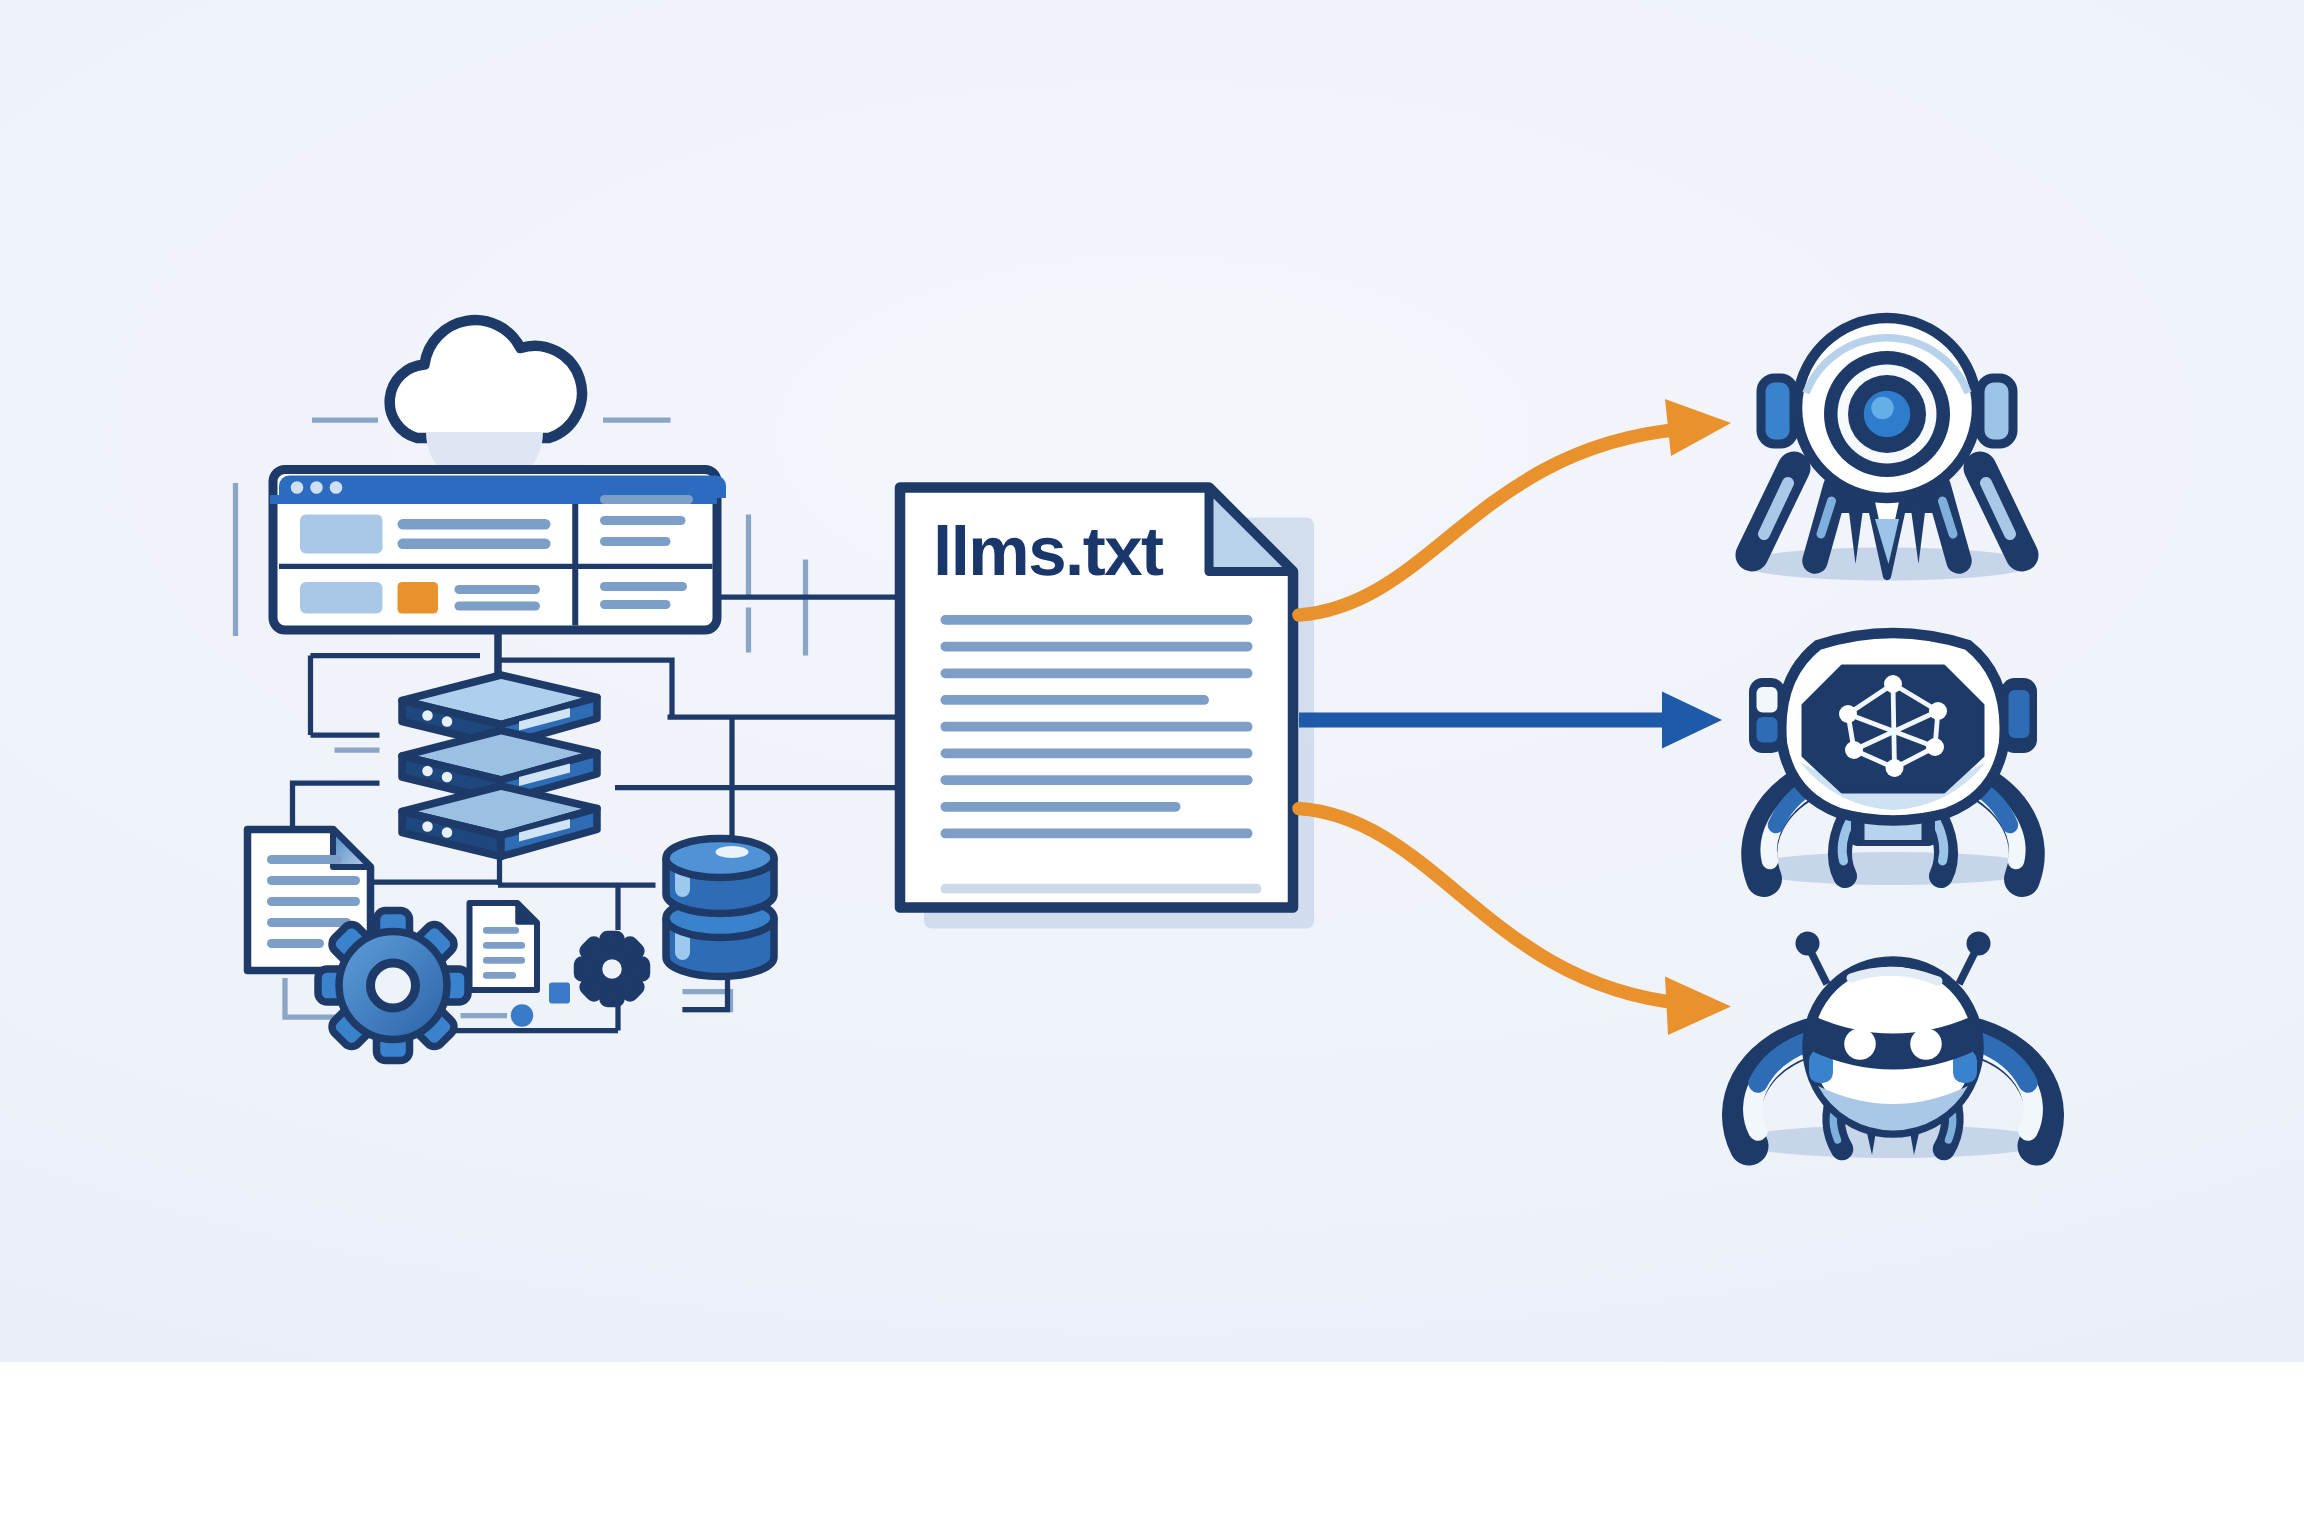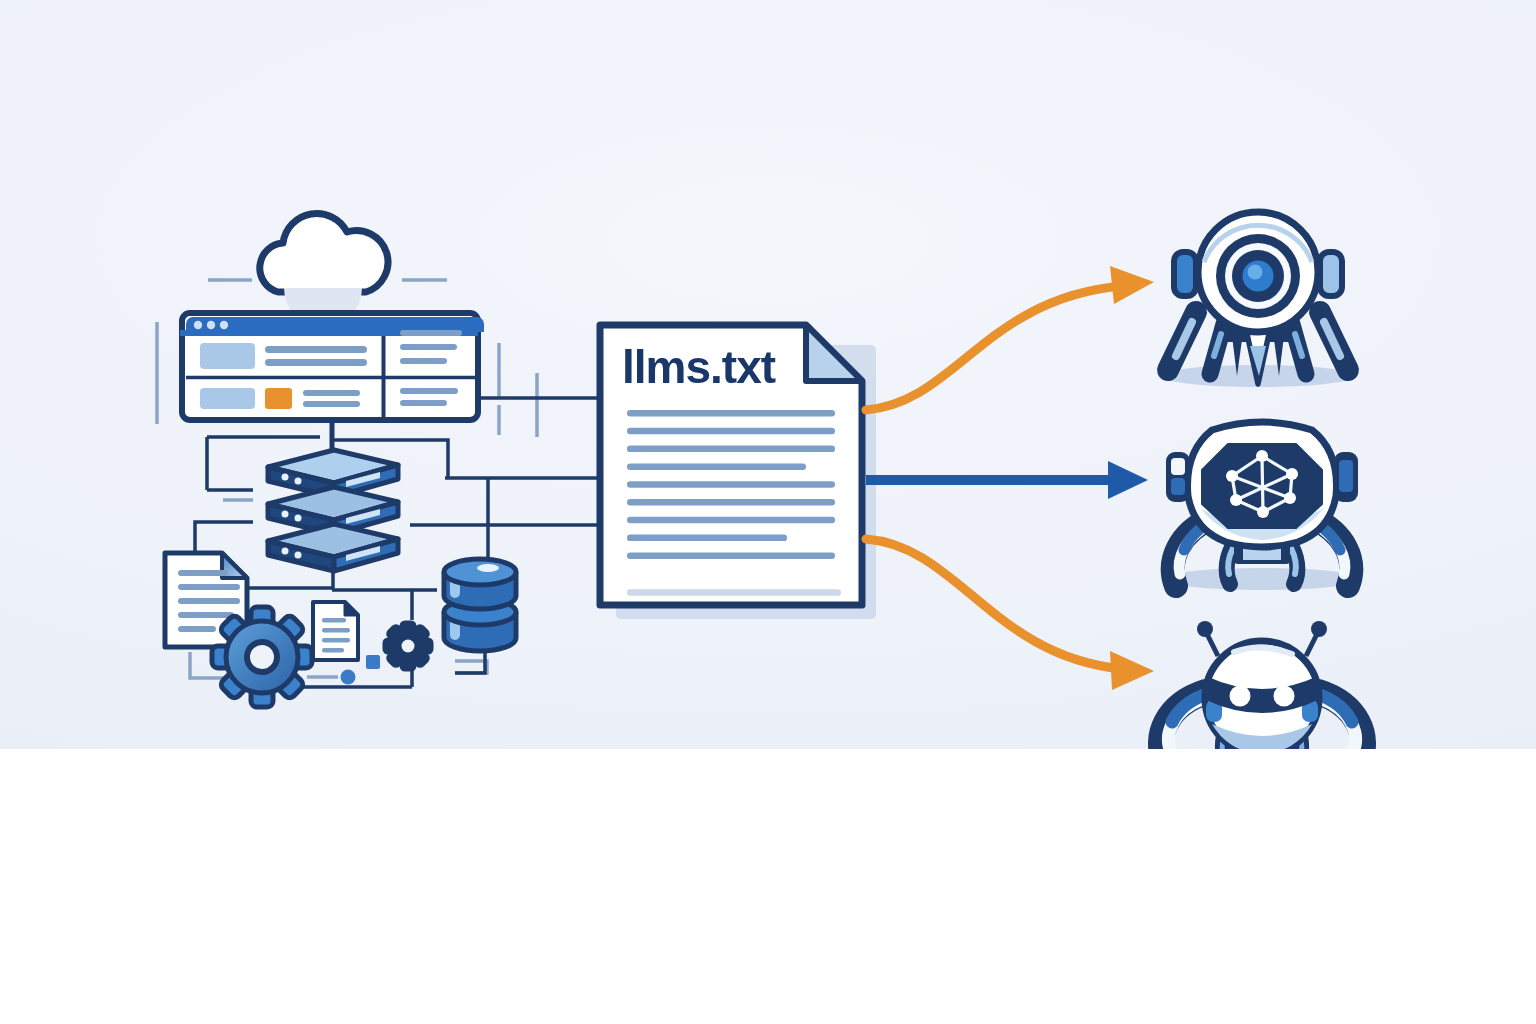--- a/index.html
+++ b/index.html
@@ -2,21 +2,21 @@
 <html style="--bg: #eef2f9; --navy: #1d3a68; --blue: #2e6db6; --blue_bright: #3b82cd; --light_blue: #a9c7e6; --pale_blue: #d7e3f2; --slate: #8aa5c6; --line_blue: #7d9fc7; --pale_line: #ccd9ea; --orange: #e8912d; --arrow_blue: #1f5aa8; --shadow: #c7d5ea; --white: #ffffff;"><head>
 <meta charset="utf-8">
 <style>
   :root{
     --bg:#eef2f9; --navy:#1d3a68; --blue:#2e6db6; --blue_bright:#3b82cd;
     --light_blue:#a9c7e6; --pale_blue:#d7e3f2; --slate:#8aa5c6; --line_blue:#7d9fc7;
     --pale_line:#ccd9ea; --orange:#e8912d; --arrow_blue:#1f5aa8; --shadow:#c7d5ea; --white:#ffffff;
   }
   html,body{margin:0;padding:0;}
   .stage{
-    position:relative;width:1536px;height:749px;overflow:hidden;
+    position:relative;width:1536px;height:908px;overflow:hidden;
     background: radial-gradient(120% 95% at 50% 32%, #f3f6fb 0%, var(--bg) 55%, #e7ecf6 100%);
     font-family:"Liberation Sans", sans-serif;
   }
   svg{position:absolute;inset:0;}
   .navy-ln{stroke:var(--navy);stroke-width:3.5;fill:none;}
   .slate-ln{stroke:var(--slate);stroke-width:3.5;fill:none;}
   .stem{stroke:var(--navy);stroke-width:5;fill:none;}
   text.filetitle{font-family:"Liberation Sans", sans-serif;font-weight:bold;font-size:46px;fill:#19376b;letter-spacing:-1px;}
 </style>
 </head>

